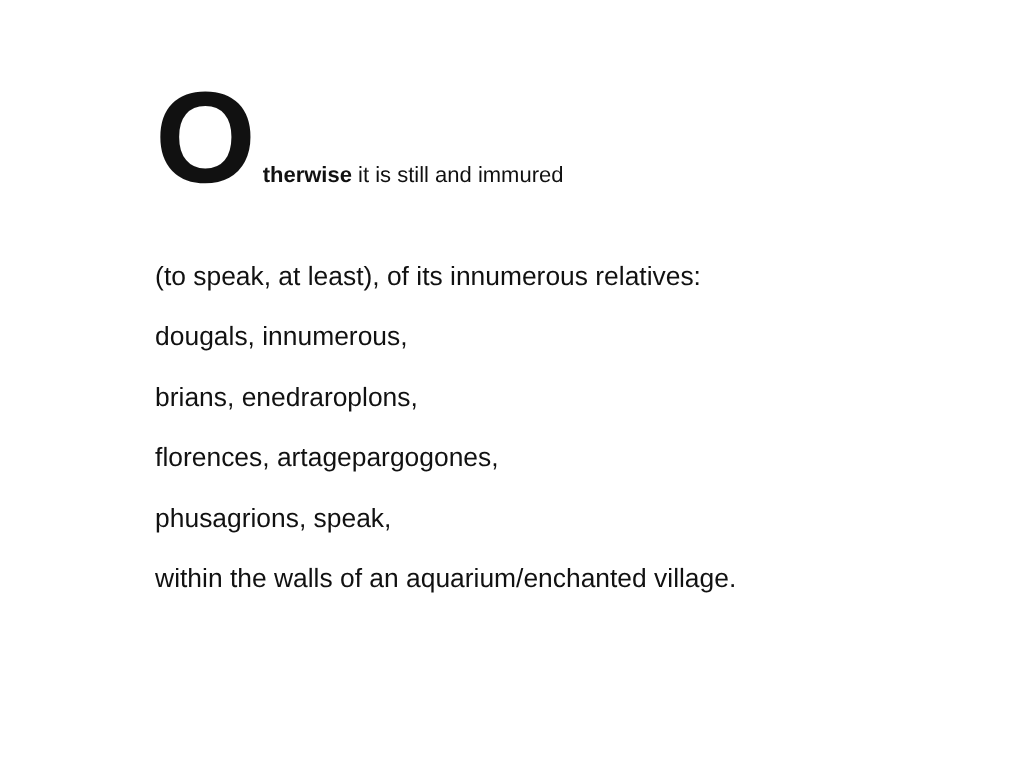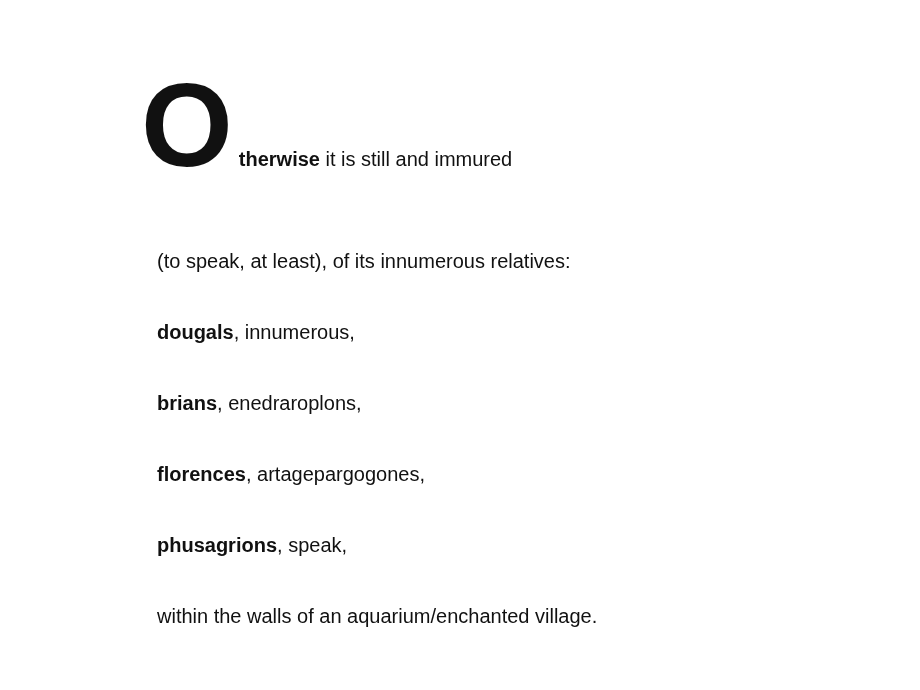--- a/index.html
+++ b/index.html
@@ -36,27 +36,27 @@
     letter-spacing: 0;
     margin-right: 6px;
   }
   .opening-bold {
     font-weight: 700;
   }
   .body-lines {
     margin-top: 6px;
   }
   .line {
-    margin: 16px;
-    font-size: 20px;
+    margin: 0;
+    font-size: 24px;
     line-height: 55px;
     white-space: nowrap;
   }
   .line .lead {
-    font-weight: 700;
+    font-weight: 400;
   }
 </style>
 </head>
 <body>
 
 <div class="viewport">
   <div class="page">
 
     <div class="opening-line"><span class="dropcap">O</span><span class="opening-bold">therwise</span><span> it is still and immured</span></div>
 

